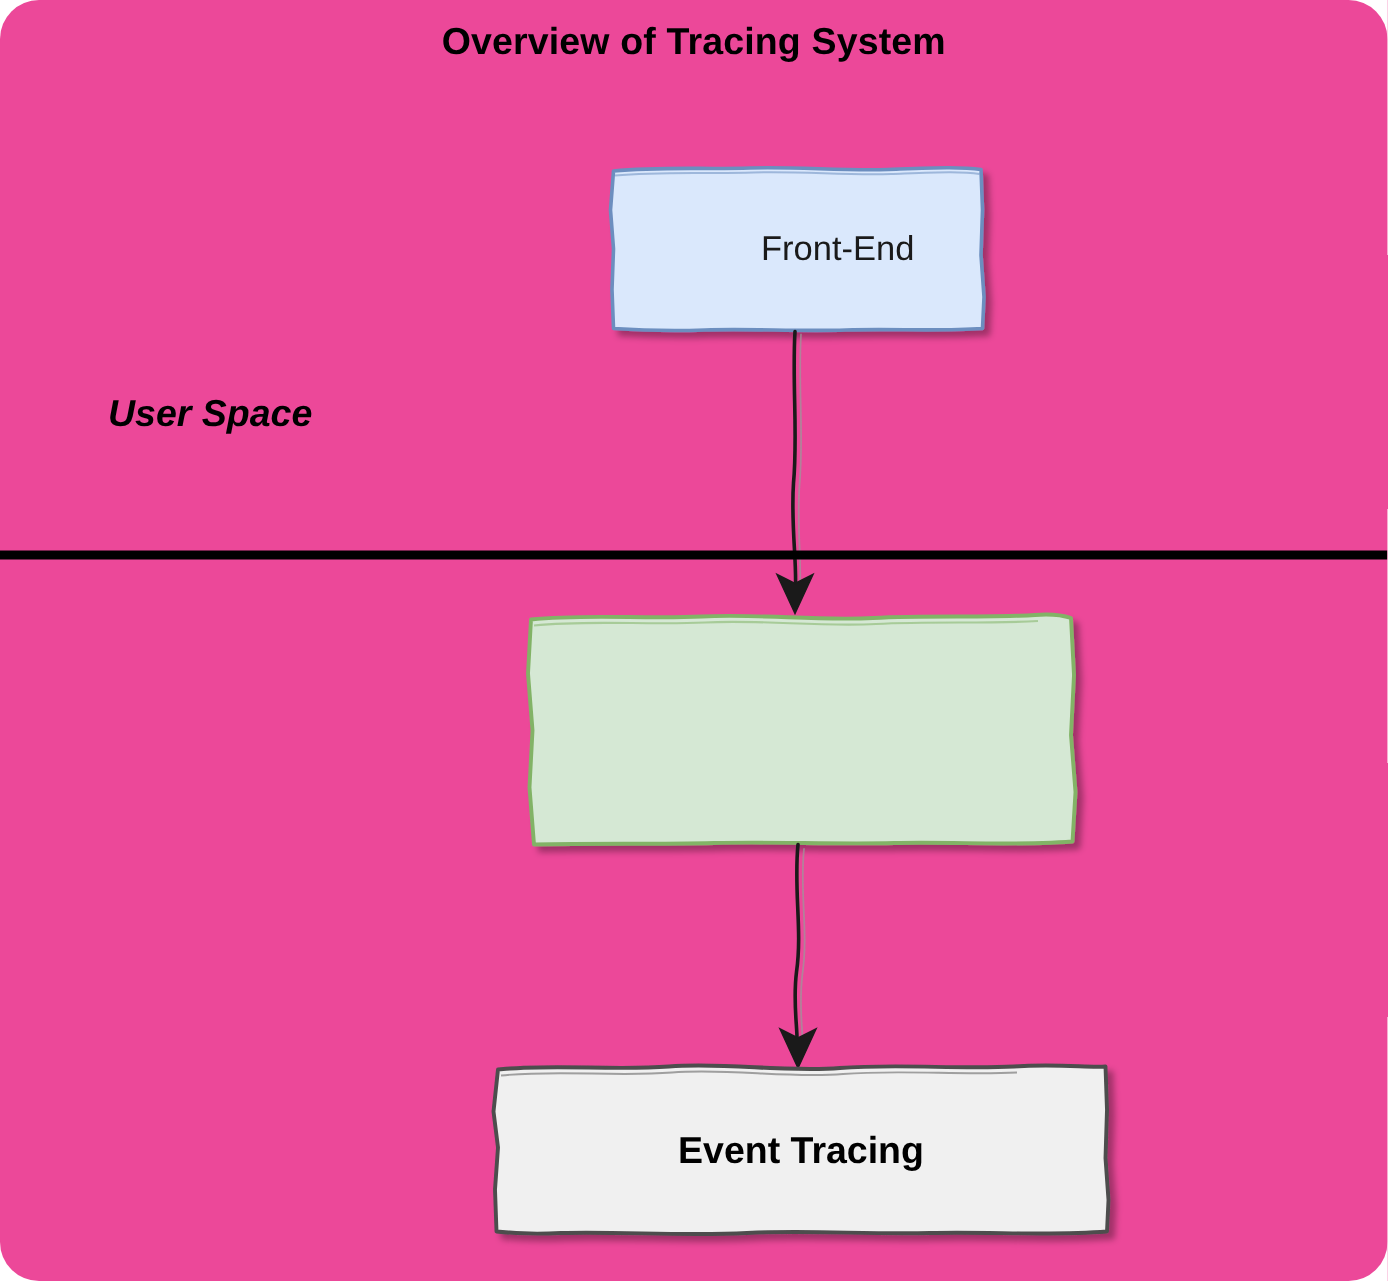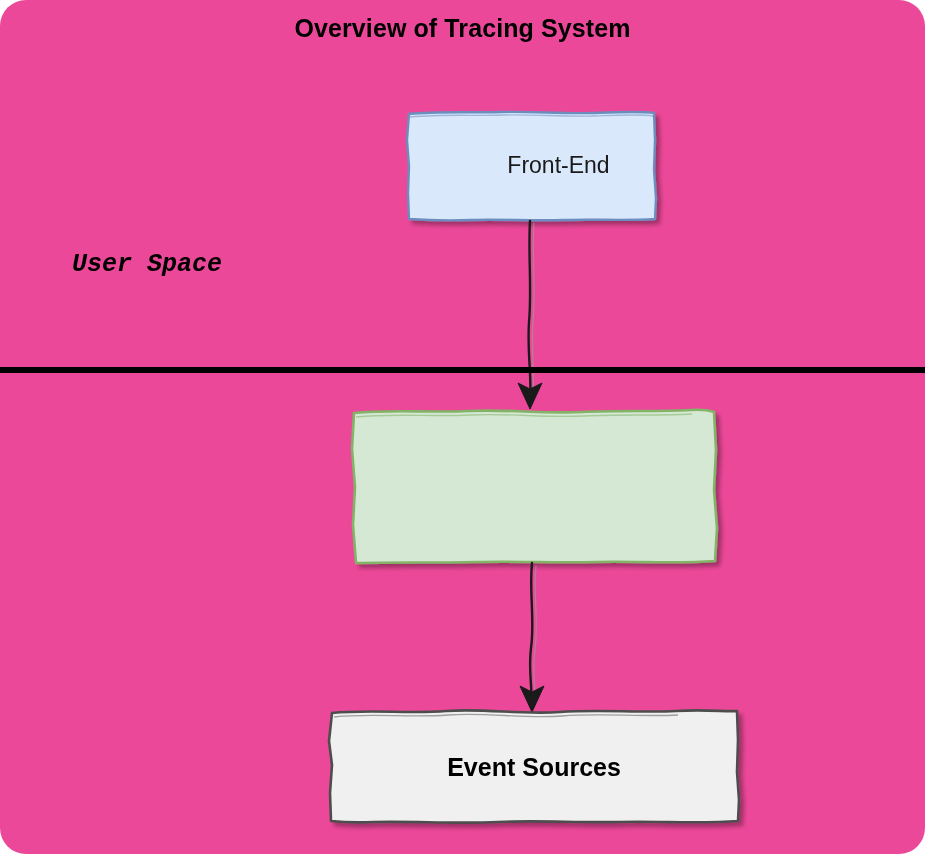--- a/index.html
+++ b/index.html
@@ -38,21 +38,21 @@
     letter-spacing: 0.1px;
   }
   .space-label {
     position: absolute;
     font-size: 25px;
     font-weight: bold;
     font-style: italic;
     color: #000000;
     white-space: nowrap;
   }
-  #user-space-label  { left: 72px;  top: 250px; font-family: Liberation Mono, monospace; }
+  #user-space-label  { left: 72px;  top: 262px; }
   #kernel-space-label{ left: 56px;  top: 606px; }
 
   .node-label {
     position: absolute;
     text-align: center;
     color: #1a1a1a;
     white-space: nowrap;
     pointer-events: none;
   }
   #front-end-label {
@@ -153,19 +153,19 @@
   </svg>
 
   <div class="diagram-title">Overview of Tracing System</div>
 
   <div class="space-label" id="user-space-label">User Space</div>
 
 
   <div class="node-label" id="front-end-label">Front-End</div>
 
 
-  <div class="node-label" id="event-sources-label">Event Sources</div>
+  <div class="node-label" id="event-sources-label">Event Tracing</div>
 
   <div class="hit" style="left:408px;top:112px;width:248px;height:110px;"></div>
   <div class="hit" style="left:352px;top:410px;width:364px;height:153px;"></div>
   <div class="hit" style="left:330px;top:710px;width:408px;height:113px;"></div>
 
 </div>
 
 </body></html>

